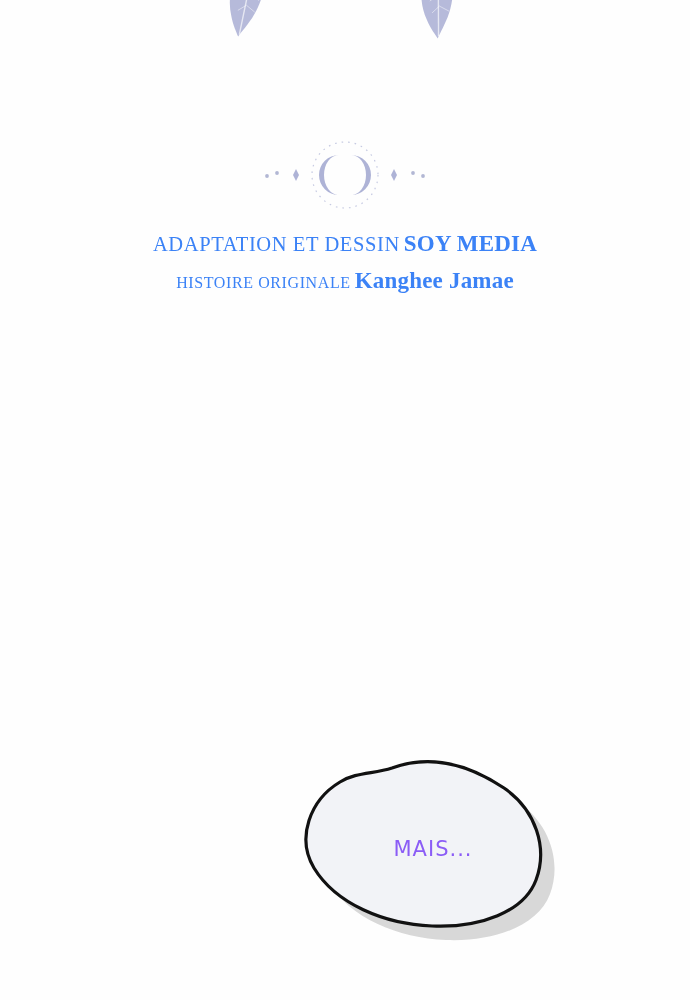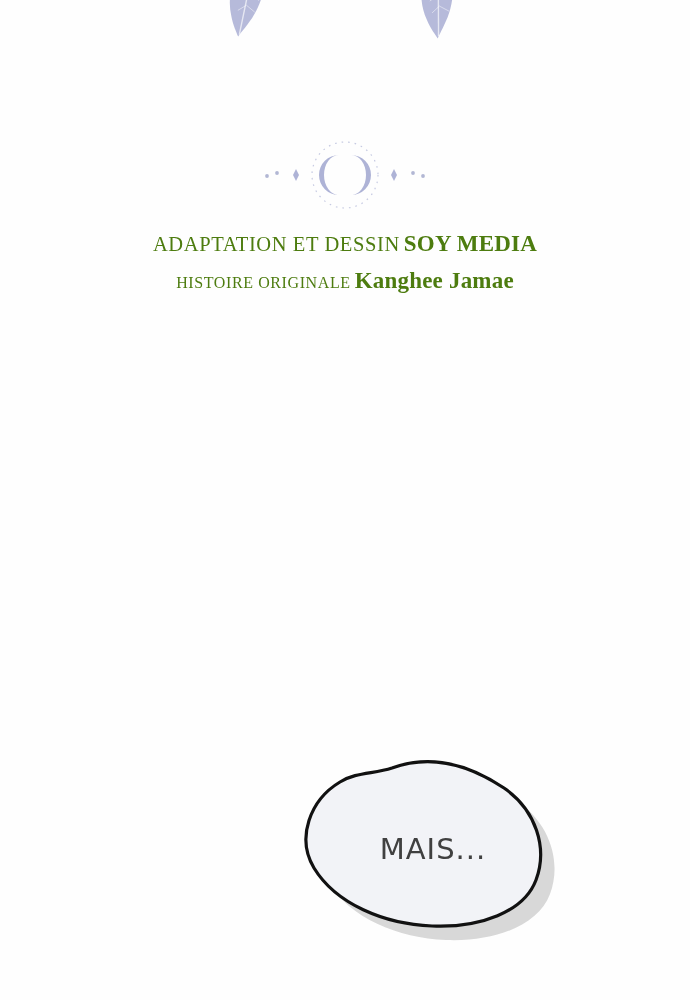--- a/index.html
+++ b/index.html
@@ -44,21 +44,21 @@
     justify-content: center;
   }
 
   
   .credits {
     position: absolute;
     top: 228px;
     left: 0;
     width: 690px;
     text-align: center;
-    color: #4d7c0f;
+    color: #3b82f6;
   }
   .credit-line {
     line-height: 1.35;
     white-space: nowrap;
   }
   .credit-line .role {
     font-size: 16px;
     letter-spacing: 0.6px;
     font-weight: 400;
   }
@@ -95,23 +95,23 @@
   .bubble-text {
     position: absolute;
     left: 0;
     top: 0;
     width: 250px;
     height: 180px;
     display: flex;
     align-items: center;
     justify-content: center;
     font-family: "DejaVu Sans", sans-serif;
-    font-size: 29px;
+    font-size: 21px;
     letter-spacing: 1px;
-    color: #404040;
+    color: #8b5cf6;
     padding-left: 16px;
     padding-top: 14px;
     box-sizing: border-box;
   }
 </style>
 </head>
 <body>
 
 <div class="page">
 

